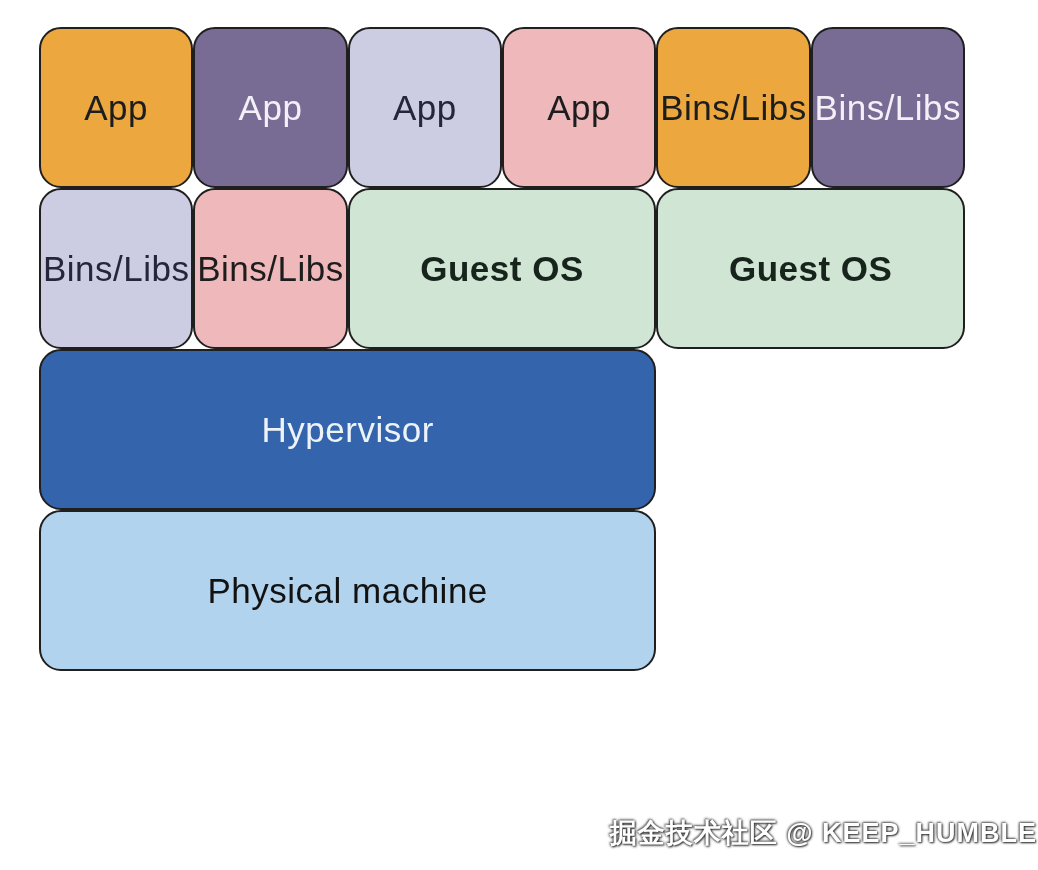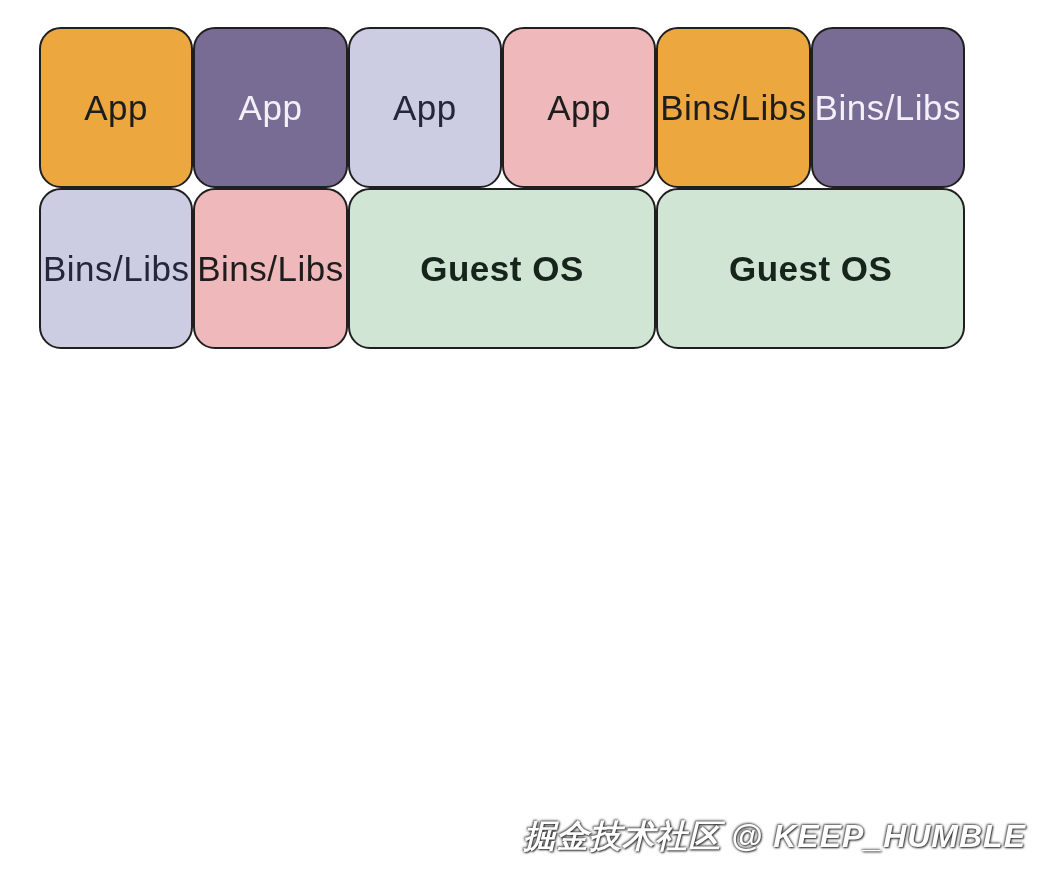--- a/index.html
+++ b/index.html
@@ -32,47 +32,48 @@
     align-items: center;
     justify-content: center;
     font-size: 35px;
     letter-spacing: 0.5px;
   }
   .span2 { grid-column: span 2; font-weight: bold; }
   .span4 { grid-column: span 4; }
   .watermark {
     position: absolute;
     top: 815px;
-    right: 12px;
-    font-size: 32px;
+    right: 1px;
+    font-size: 27px;
     font-weight: bold;
     letter-spacing: 1px;
     white-space: nowrap;
     text-shadow:
       0 0 3px rgba(40,40,40,0.9),
       1px 1px 2px rgba(30,30,30,0.85),
       -1px -1px 2px rgba(30,30,30,0.5);
-    font-style: italic;
   }
 </style>
 </head>
 <body>
 
 <div class="stack">
 
   <div class="cell" style="background: rgb(236, 168, 63); color: rgb(29, 29, 29);">App</div>
   <div class="cell" style="background: rgb(120, 107, 148); color: rgb(243, 240, 248);">App</div>
   <div class="cell" style="background: rgb(204, 205, 226); color: rgb(38, 38, 58);">App</div>
   <div class="cell" style="background: rgb(239, 185, 188); color: rgb(29, 29, 29);">App</div>
 
   <div class="cell" style="background: rgb(236, 168, 63); color: rgb(29, 29, 29);">Bins/Libs</div>
   <div class="cell" style="background: rgb(120, 107, 148); color: rgb(243, 240, 248);">Bins/Libs</div>
   <div class="cell" style="background: rgb(204, 205, 226); color: rgb(38, 38, 58);">Bins/Libs</div>
   <div class="cell" style="background: rgb(239, 185, 188); color: rgb(29, 29, 29);">Bins/Libs</div>
 
   <div class="cell span2" style="background: rgb(208, 229, 212); color: rgb(22, 36, 28);">Guest OS</div>
   <div class="cell span2" style="background: rgb(208, 229, 212); color: rgb(22, 36, 28);">Guest OS</div>
 
+  <div class="cell span4" style="background: rgb(52, 101, 172); color: rgb(238, 243, 250);">Hypervisor</div>
 
+  <div class="cell span4" style="background: rgb(178, 211, 237); color: rgb(18, 18, 18);">Physical machine</div>
 
 </div>
 
 <div class="watermark" style="color: rgb(255, 255, 255);">掘金技术社区 @ KEEP_HUMBLE</div>
 
 </body></html>

